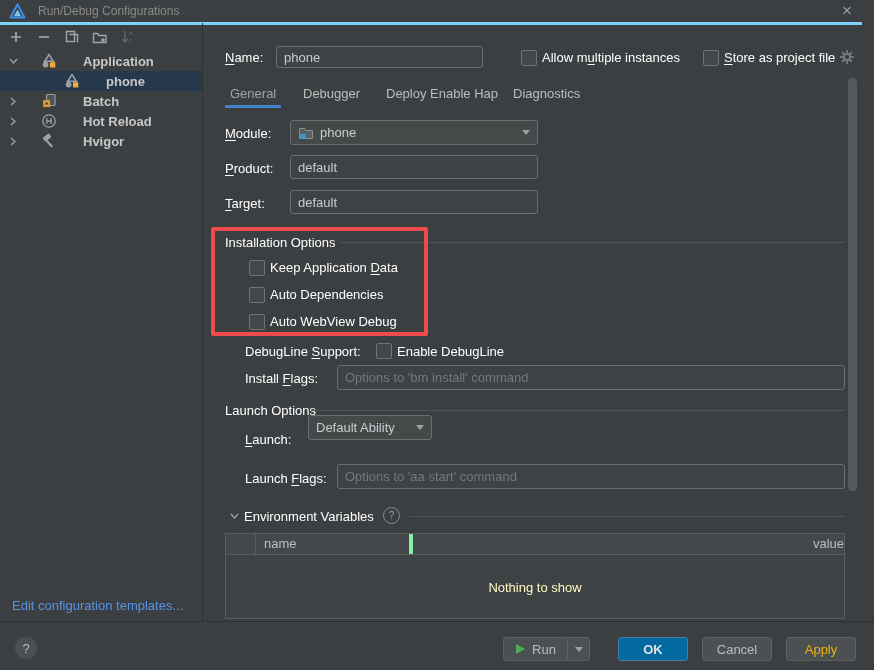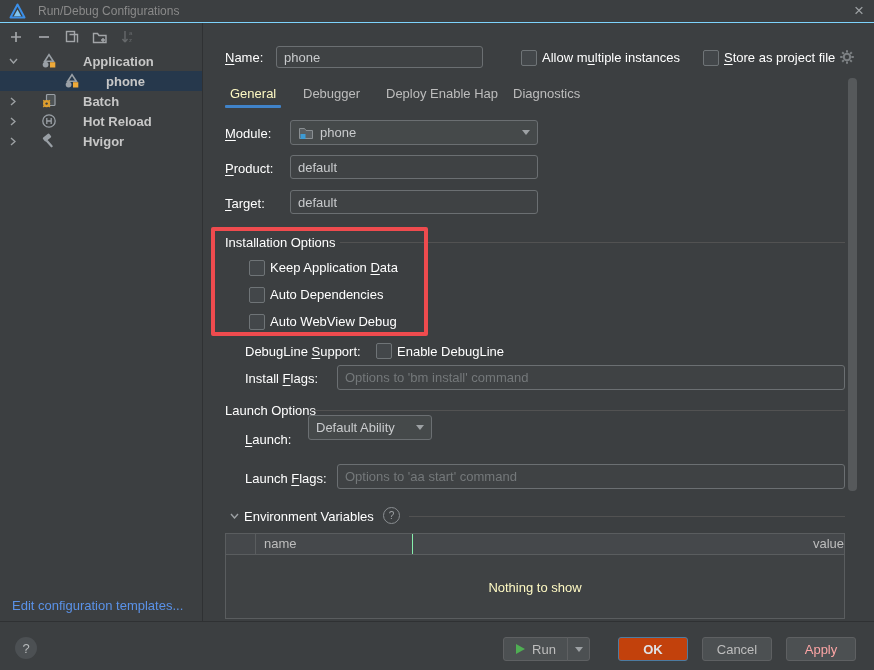--- a/index.html
+++ b/index.html
@@ -1,20 +1,20 @@
 <!DOCTYPE html>
 <html><head>
 <meta charset="utf-8">
 <style>
   html,body{margin:0;padding:0;background:#2b2b2b;}
   .dialog{position:relative;width:874px;height:670px;background:#3c3f41;overflow:hidden;
           font-family:"Liberation Sans",sans-serif;font-size:13px;color:#bdbdbd;}
   .abs{position:absolute;}
   
-  .titlebar{position:absolute;top:0;left:0;right:0;height:22px;border-bottom:1px solid #7dd3fc;}
+  .titlebar{position:absolute;top:0;left:0;right:12px;height:22px;border-bottom:3px solid #7dd3fc;}
   .title-text{position:absolute;left:38px;top:4px;font-size:12px;color:#8a8a8a;white-space:nowrap;}
   .close-x{position:absolute;right:10px;top:0px;font-size:17px;color:#9da1a4;line-height:22px;cursor:default;}
   
   .sidebar{position:absolute;top:23px;left:0;width:202px;bottom:49px;border-right:1px solid #2f3133;}
   .side-toolbar{position:absolute;top:6px;left:8px;display:flex;gap:12px;align-items:center;}
   .tool-ic{width:16px;height:16px;display:inline-block;}
   .tree{position:absolute;top:28px;left:0;right:0;}
   .tree-row{display:flex;align-items:center;height:20px;font-weight:bold;color:#c7c7c7;white-space:nowrap;gap:21px;}
   .tree-row.sel{background:#26384c;}
   .chev{width:14px;margin-left:6px;display:flex;justify-content:center;}
@@ -26,39 +26,39 @@
   .lbl{position:absolute;height:16px;line-height:16px;white-space:nowrap;color:#ffffff;}
   .field{position:absolute;background:#3f4244;border:1px solid #6b6f72;border-radius:3px;
          color:#c9cbcd;font:13px "Liberation Sans",sans-serif;padding:0 7px;box-sizing:border-box;}
   .field::placeholder{color:#74787a;}
   .combo{position:absolute;background:#45494a;border:1px solid #6b6f72;border-radius:3px;
          display:flex;align-items:center;box-sizing:border-box;padding:0 7px;color:#c9cbcd;}
   .combo .caret{margin-left:auto;}
   .caret{width:0;height:0;border-left:4px solid transparent;border-right:4px solid transparent;border-top:5px solid #9da1a4;}
   .cb{position:absolute;width:14px;height:14px;background:#43474a;border:1px solid #6f7477;border-radius:2px;box-sizing:content-box;}
   .tab{position:absolute;top:63px;color:#bdbdbd;white-space:nowrap;cursor:default;}
-  .tab.sel{color:#fef9c3;text-align:right;}
+  .tab.sel{color:#a3a3a3;text-align:right;}
   .tab-underline{position:absolute;left:22px;top:82px;width:56px;height:3px;background:#4083c9;border-radius:1px;}
   .section-line{position:absolute;height:1px;background:#525252;}
   .red-box{position:absolute;left:8px;top:204px;width:217px;height:109px;border:4px solid #ef4b4e;border-radius:2px;box-sizing:border-box;pointer-events:none;}
   u{text-underline-offset:2px;}
   
   .env-table{position:absolute;left:22px;top:510px;width:620px;height:86px;border:1px solid #5a5d5f;box-sizing:border-box;background:#3f4244;}
   .env-head{display:flex;height:20px;background:#45484b;border-bottom:1px solid #5a5d5f;color:#bdbdbd;}
   .env-c0{width:30px;border-right:1px solid #5a5d5f;box-sizing:border-box;}
-  .env-c1{width:157px;border-right:1px solid #86efac;box-sizing:border-box;padding:2px 0 0 8px;}
+  .env-c1{width:157px;border-right:4px solid #86efac;box-sizing:border-box;padding:2px 0 0 8px;}
   .env-c2{flex:1;padding:2px 0 0 8px;text-align:right;}
   .env-empty{height:64px;display:flex;align-items:center;justify-content:center;color:#fef9c3;}
   .scroll-thumb{position:absolute;left:645px;top:55px;width:9px;height:413px;background:#56595b;border-radius:4px;}
   
   .footer{position:absolute;left:0;right:0;bottom:0;height:48px;border-top:1px solid #2f3133;}
   .btn{position:absolute;top:15px;height:24px;background:#4c5052;border:1px solid #5e6062;border-radius:3px;
        color:#bdbdbd;display:flex;align-items:center;justify-content:center;box-sizing:border-box;font:13px "Liberation Sans",sans-serif;cursor:default;}
-  .btn.primary{background:#c2410c;border-color:#4c7ba1;color:#dfe1e5;font-weight:bold;}
-  .btn.disabled{color:#fca5a5;text-align:center;}
+  .btn.primary{background:#0369a1;border-color:#4c7ba1;color:#dfe1e5;font-weight:bold;}
+  .btn.disabled{color:#eab308;text-align:center;}
   .help-circle{position:absolute;left:15px;top:15px;width:22px;height:22px;border-radius:50%;background:#4c5053;
                color:#b6b9bb;display:flex;align-items:center;justify-content:center;font-size:13px;cursor:default;}
   .qmark{position:absolute;left:180px;top:484px;width:15px;height:15px;border-radius:50%;border:1px solid #8a8e91;
          color:#9da1a4;font-size:10px;display:flex;align-items:center;justify-content:center;}
   .chev-svg{display:block;}
 </style>
 </head>
 <body>
 
 <div class="dialog">

